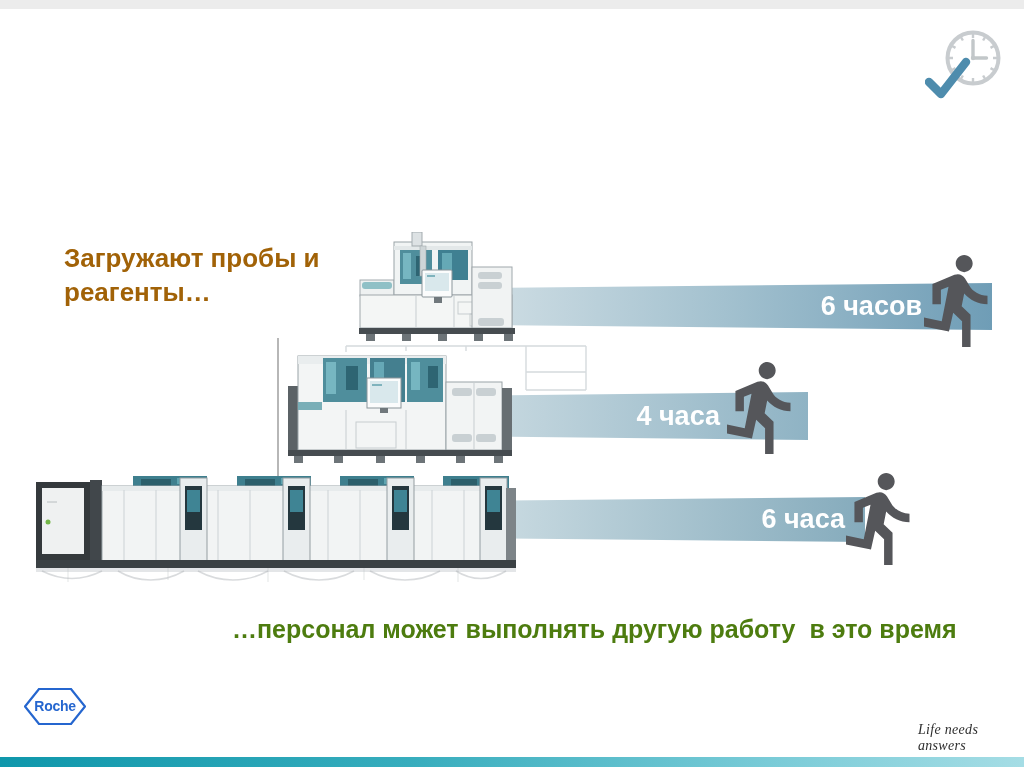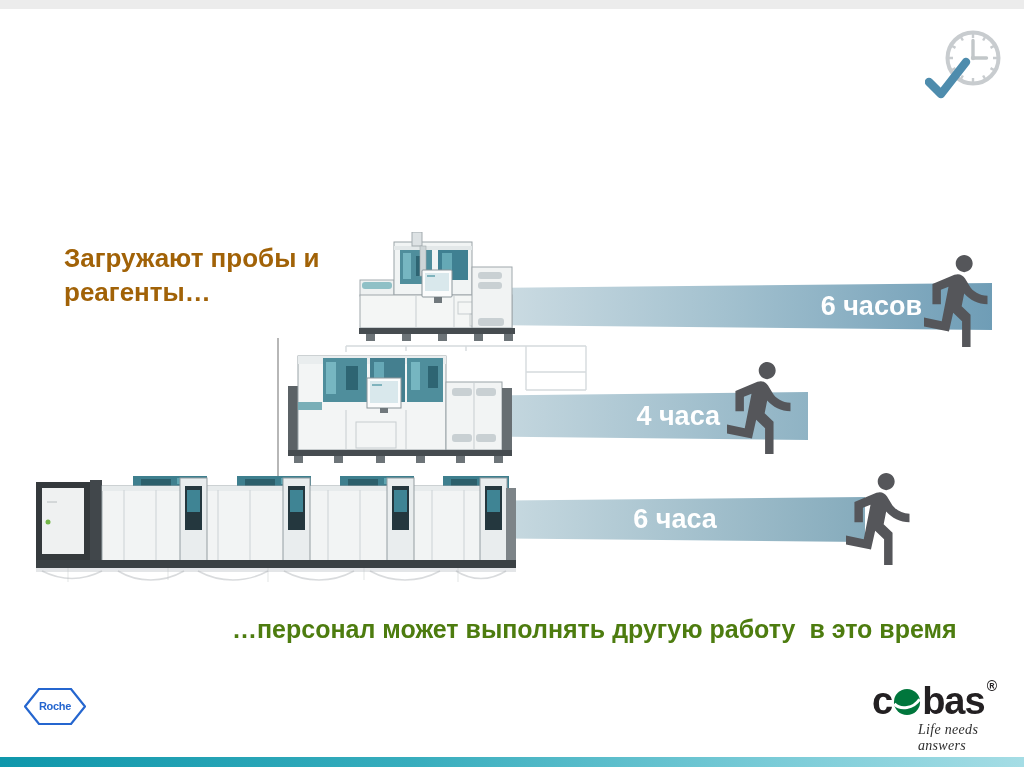--- a/index.html
+++ b/index.html
@@ -14,28 +14,28 @@
   #caption-bottom{left:232px;top:615px;font-size:25px;font-weight:700;color:#4d7c0f;white-space:pre;}
   .time-bar{height:47px;background:linear-gradient(90deg,#cbdbe2 0%,#a3c1cf 45%,#6f9db6 100%);
             color:#fff;font-weight:700;font-size:27px;text-align:right;z-index:2;}
   .time-bar span{display:inline-block;}
   #bar-8h{left:505px;top:283px;width:487px;line-height:47px;clip-path:polygon(0 10%,100% 0,100% 100%,0 90%);}
   #bar-8h span{margin-right:70px;}
   #bar-4h{left:510px;top:392px;width:298px;height:48px;line-height:48px;
           background:linear-gradient(90deg,#c3d6de 0%,#8fb3c4 100%);clip-path:polygon(0 7%,100% 0,100% 100%,0 93%);}
   #bar-4h span{margin-right:88px;}
   #bar-6h{left:505px;top:497px;width:360px;height:45px;line-height:45px;
-          background:linear-gradient(90deg,#c7d9e0 0%,#85abbc 100%);clip-path:polygon(0 8%,100% 0,100% 100%,0 92%);text-align:center;}
+          background:linear-gradient(90deg,#c7d9e0 0%,#85abbc 100%);clip-path:polygon(0 8%,100% 0,100% 100%,0 92%);}
   #bar-6h span{margin-right:20px;}
   .walker{z-index:4;}
   .machine{z-index:3;}
   #divider-line{left:277px;top:338px;width:2px;height:140px;background:#b7b7b7;z-index:1;}
   #roche-logo{left:24px;top:688px;width:62px;height:37px;}
   #roche-text{left:24px;top:688px;width:62px;height:37px;line-height:37px;text-align:center;
-              font-size:11px;font-weight:700;color:#2566cf;letter-spacing:-0.3px;}
+              font-size:14px;font-weight:700;color:#2566cf;letter-spacing:-0.3px;}
   #cobas-logo{left:872px;top:680px;height:44px;font-size:38px;font-weight:700;color:#232022;
               letter-spacing:-1px;white-space:nowrap;}
   #cobas-logo .o-icon{display:inline-block;width:28px;height:28px;vertical-align:baseline;
                       transform:translateY(2px);margin:0 1px;}
   #cobas-reg{font-size:14px;font-weight:700;color:#232022;vertical-align:top;position:relative;top:-2px;margin-left:2px;}
   #cobas-tagline{left:918px;top:722px;font-family:"Liberation Serif",serif;font-style:italic;
                  font-size:14px;color:#2d2d2d;letter-spacing:0.3px;}
   #footer-bar{left:0;top:757px;width:1024px;height:10px;
               background:linear-gradient(90deg,#0f97ab 0%,#37adbd 40%,#79cbd7 75%,#a5dde5 100%);}
 </style>
@@ -213,22 +213,17 @@
     </g>
   </svg>
 
   <div id="caption-bottom" class="abs">…персонал может выполнять другую работу  в это время</div>
 
   <svg id="roche-logo" class="abs" viewBox="0 0 62 37">
     <polygon points="1,18.5 15,1 47,1 61,18.5 47,36 15,36" fill="none" stroke="#2566cf" stroke-width="2.2"></polygon>
   </svg>
   <div id="roche-text" class="abs">Roche</div>
 
-  <div id="cobas-logo" class="abs"><span>c</span><svg class="o-icon" viewBox="0 0 30 30">
-      <circle cx="15" cy="15" r="14" fill="#00763c"></circle>
-      <path d="M1.5 17 C8 24 22 22 28.5 12" stroke="#ffffff" stroke-width="3.2" fill="none"></path>
-    </svg><span>bas</span><span id="cobas-reg">®</span>
-  </div>
   <div id="cobas-tagline" class="abs">Life needs answers</div>
 
   <div id="footer-bar" class="abs"></div>
 
 </div>
 
 </body></html>

